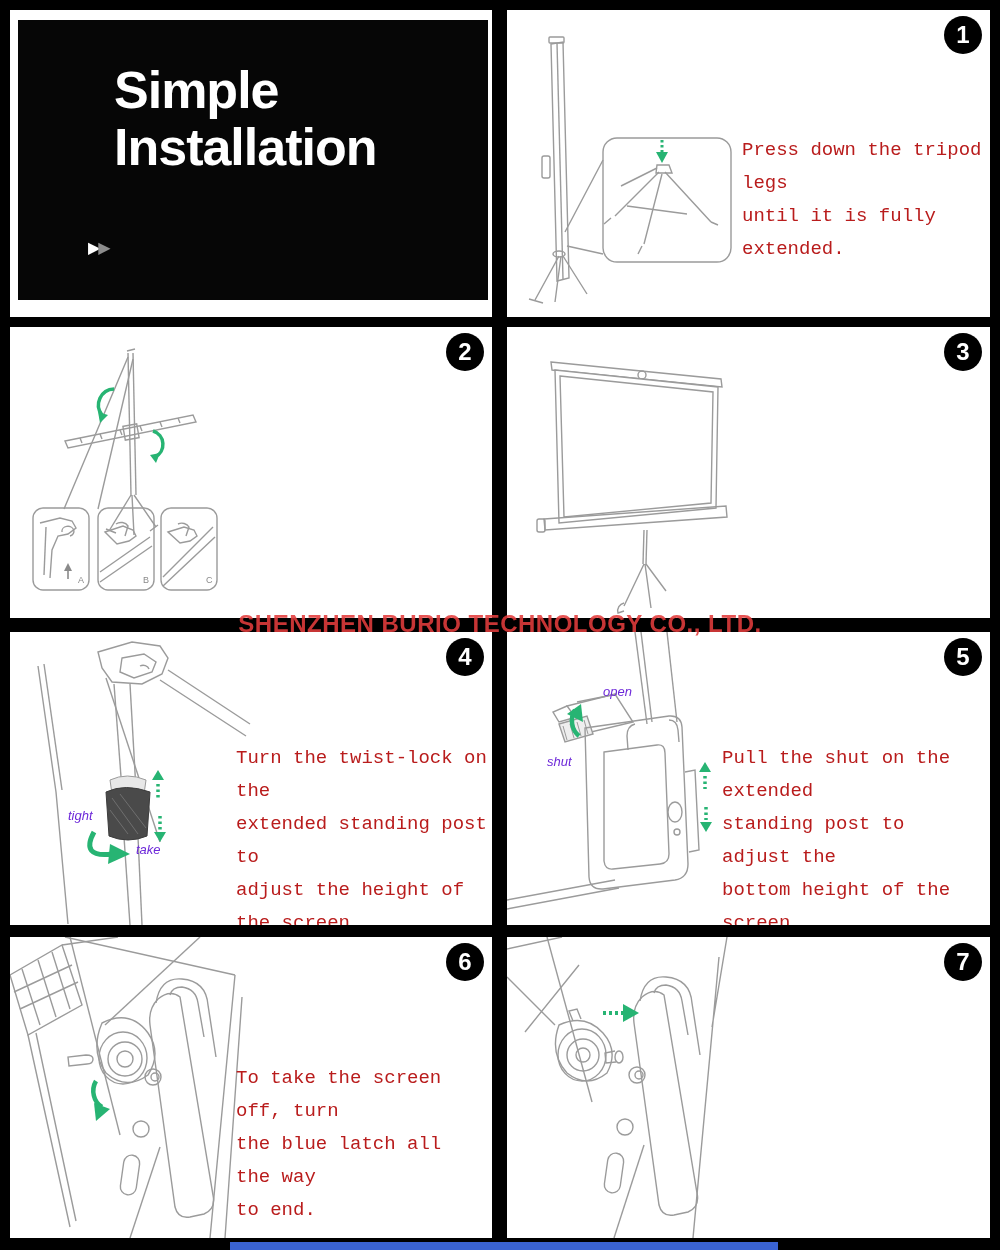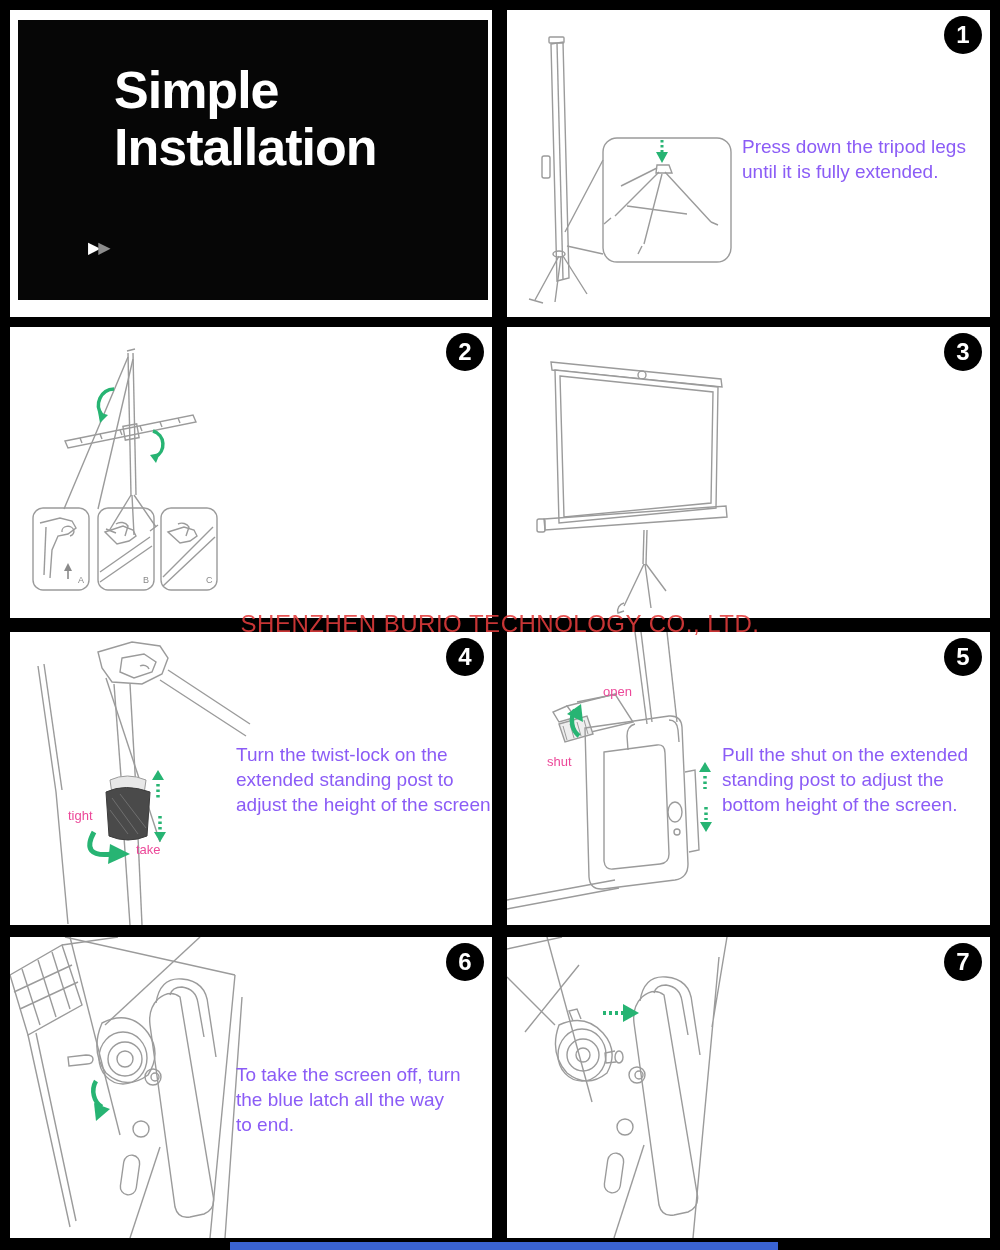--- a/index.html
+++ b/index.html
@@ -3,31 +3,31 @@
 <meta charset="utf-8">
 <style>
   html,body{margin:0;padding:0;}
   body{background:#000;font-family:"Liberation Sans",sans-serif;}
   .page{position:relative;width:1000px;height:1250px;background:#000;overflow:hidden;}
   .panel{position:absolute;background:#fff;overflow:hidden;}
   .illu{position:absolute;left:0;top:0;}
   .badge{position:absolute;top:6px;right:8px;width:38px;height:38px;border-radius:50%;
          background:#000;color:#fff;display:flex;align-items:center;justify-content:center;
          font-size:24px;font-weight:bold;}
-  .step-text{position:absolute;color:#8b5cf6;font-size:19px;line-height:25px;white-space:pre-line;}
+  .step-text{position:absolute;color:#b91c1c;font-size:19px;line-height:33px;white-space:pre-line;font-family:Liberation Mono, monospace;}
   .hero-box{position:absolute;left:8px;top:10px;width:470px;height:280px;background:#060606;}
   .hero-title{position:absolute;left:70px;top:42px;color:#fff;font-size:52px;font-weight:bold;
               line-height:1.1;letter-spacing:-1px;white-space:pre-line;margin-left:26px;}
   .hero-play{position:absolute;left:70px;top:218px;font-size:16px;letter-spacing:-2px;}
   .hero-play .p1{color:#fff;}
   .hero-play .p2{color:#8c8c8c;}
   .watermark{position:absolute;left:50%;top:610px;transform:translateX(-50%);
-             color:rgba(226,60,60,0.88);font-size:24px;font-weight:normal;white-space:nowrap;
+             color:rgba(226,60,60,0.88);font-size:24px;font-weight:bold;white-space:nowrap;
              letter-spacing:0.5px;z-index:40;text-align:right;}
-  .annot{position:absolute;color:#ec4899;font-size:13px;}
+  .annot{position:absolute;color:#6d28d9;font-size:13px;font-style:italic;}
   .callout-label{position:absolute;color:#8a8a8a;font-size:9px;}
   .footer-bar{position:absolute;left:230px;top:1242px;width:548px;height:8px;background:#3a63d2;}
 </style>
 </head>
 <body>
 
 <div class="page">
 
   <div class="panel" style="left:10px;top:10px;width:482px;height:307px">
     <div class="hero-box">

